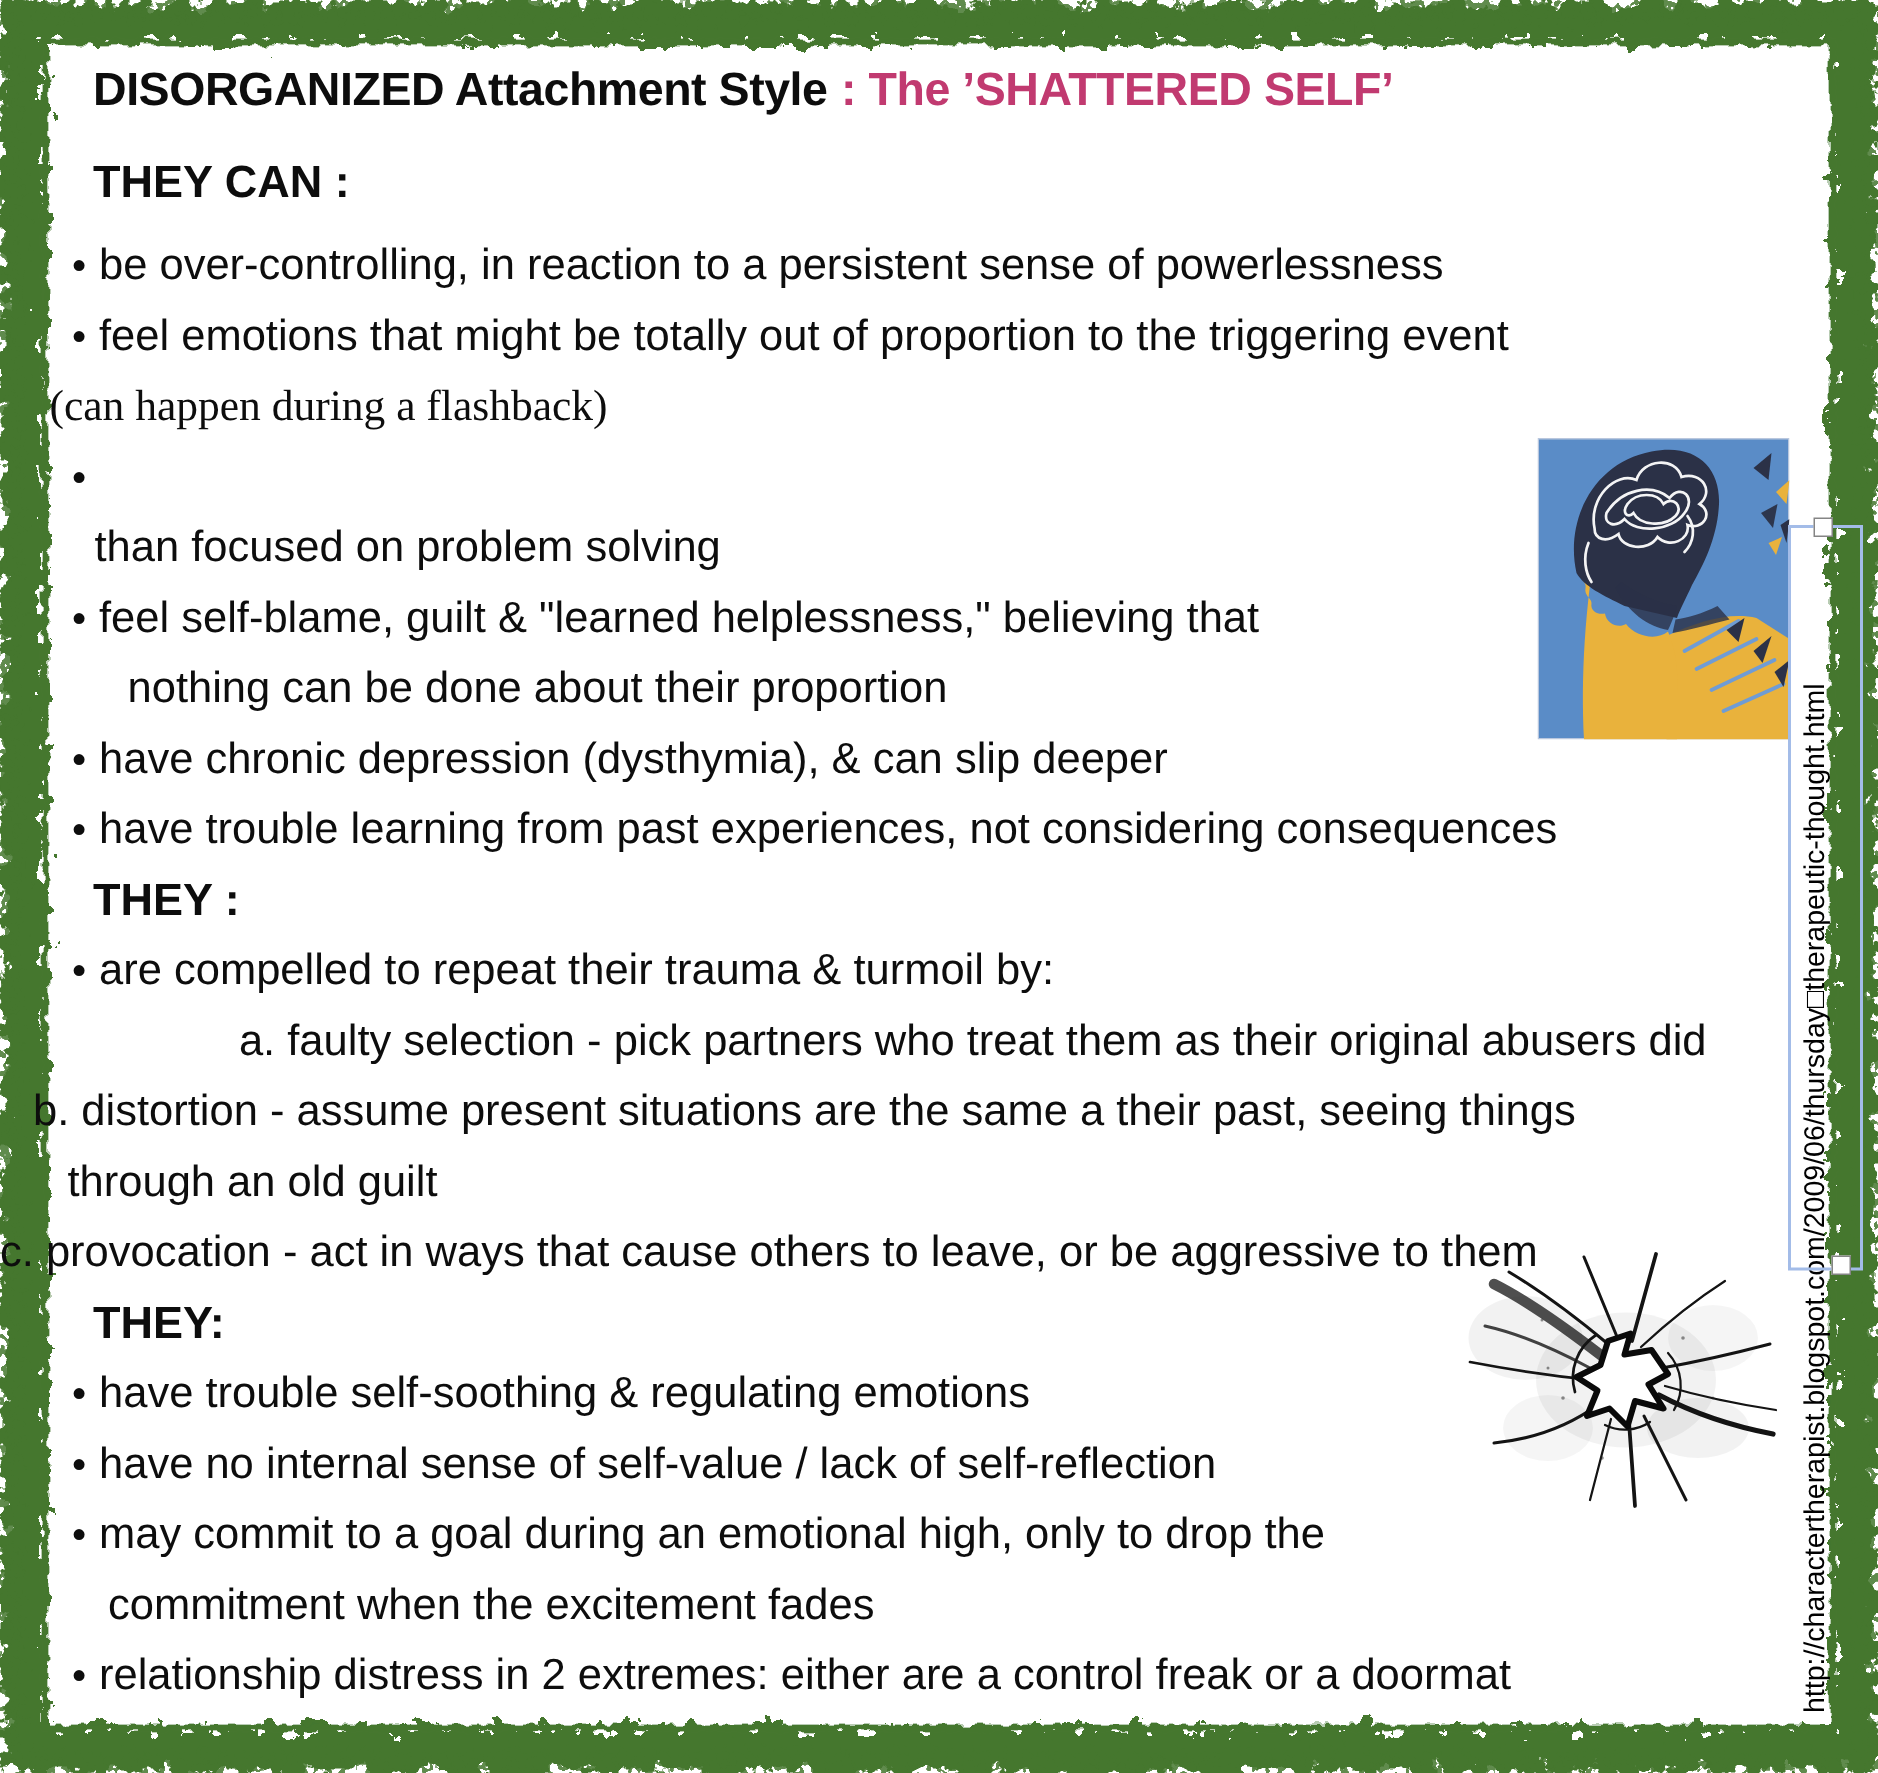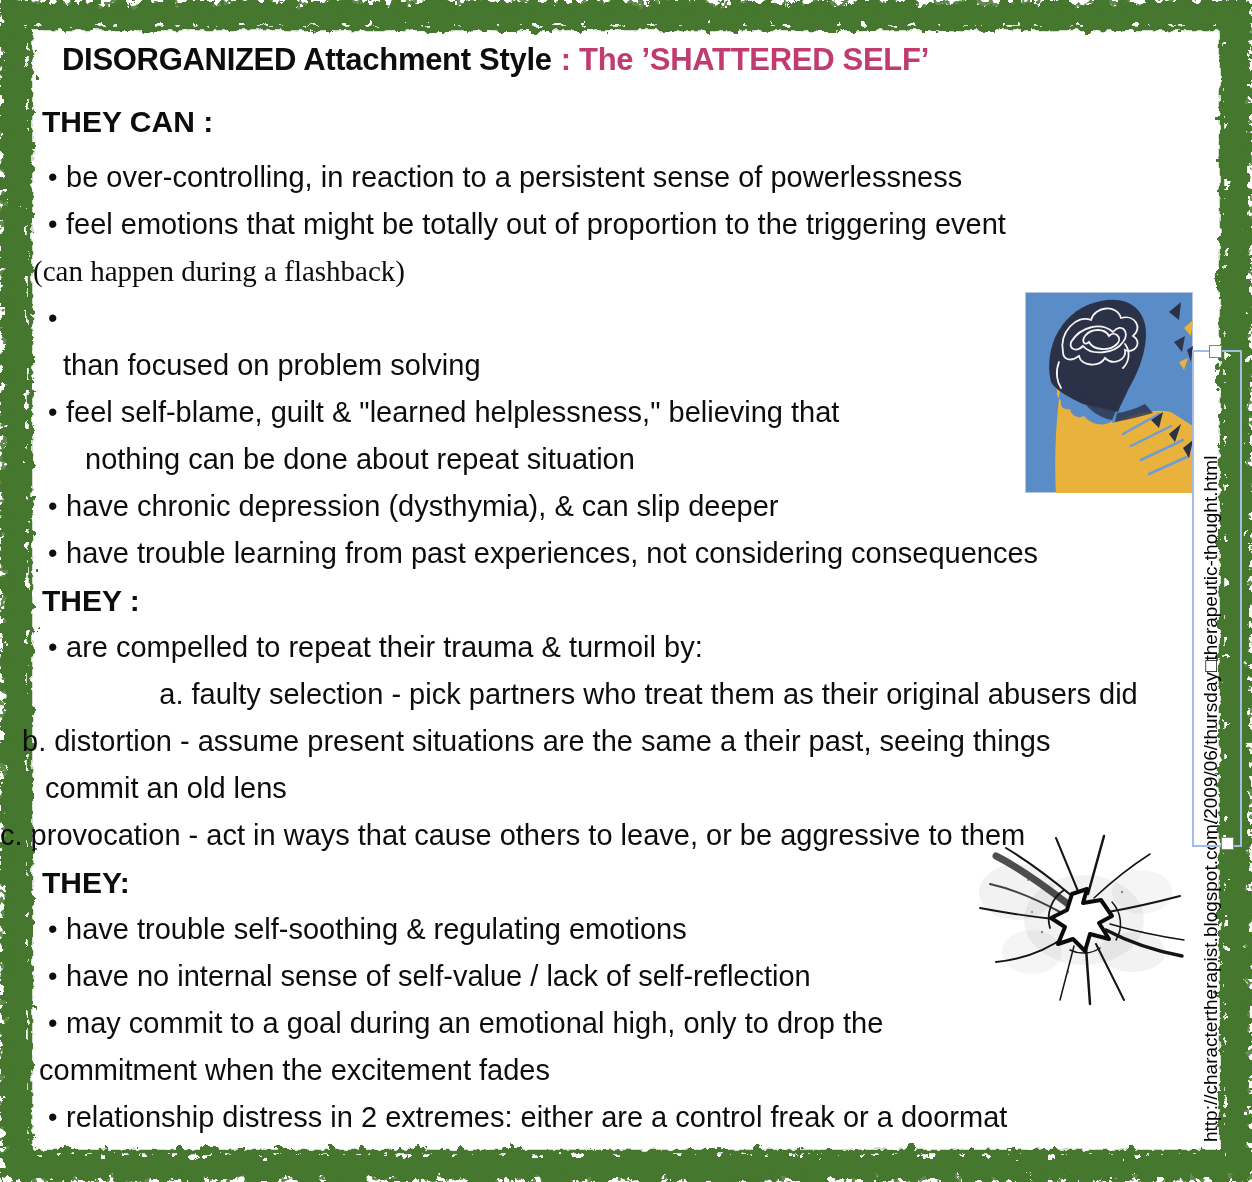--- a/index.html
+++ b/index.html
@@ -7,21 +7,21 @@
     width:1252px;height:1182px;position:relative;background:#ffffff;
     font-family:"Liberation Sans",sans-serif;overflow:hidden;color:#0d0d0d;
     --accent:#c13a70;--green:#45772e;
   }
   .frame-svg{position:absolute;left:0;top:0;z-index:1;pointer-events:none;}
   .title{position:absolute;left:62px;top:42px;z-index:4;font-size:31px;font-weight:bold;
     letter-spacing:-0.3px;white-space:nowrap;}
   .title .accent{color:var(--accent);margin-left:9px;}
   .content{position:absolute;left:0;top:96px;width:1252px;z-index:3;}
   .line{height:47px;line-height:47px;font-size:29px;position:relative;white-space:nowrap;}
-  .line--heading{font-weight:bold;font-size:30px;padding-left:42px;}
+  .line--heading{font-weight:bold;font-size:30px;padding-left:62px;}
   .line--heading-first{height:58px;line-height:52px;}
   .line--bullet{padding-left:66px;}
   .dot{position:absolute;left:48px;top:0;font-size:27px;}
   .head-img{position:absolute;left:1025px;top:292px;width:168px;height:201px;z-index:2;}
   .glass-img{position:absolute;left:972px;top:832px;width:218px;height:175px;z-index:2;}
   .url-vertical{
     position:absolute;left:1198px;top:1142px;width:780px;height:26px;
     transform:rotate(-90deg);transform-origin:0 0;
     font-size:19px;line-height:26px;color:#000;z-index:5;white-space:nowrap;
   }
@@ -59,34 +59,34 @@
 </div>
 
 <div class="content">
     <div class="line line--heading line--heading-first"><span>THEY CAN :</span></div>
     <div class="line line--bullet"><span class="dot">•</span><span>be over-controlling, in reaction to a persistent sense of powerlessness</span></div>
     <div class="line line--bullet"><span class="dot">•</span><span>feel emotions that might be totally out of proportion to the triggering event</span></div>
     <div class="line line--cont" style="padding-left: 33px; font-family: Liberation Serif, serif;"><span>(can happen during a flashback)</span></div>
     <div class="line line--bullet"><span class="dot">•</span></div>
     <div class="line line--cont" style="padding-left: 63px;"><span>than focused on problem solving</span></div>
     <div class="line line--bullet"><span class="dot">•</span><span>feel self-blame, guilt &amp; "learned helplessness," believing that</span></div>
-    <div class="line line--cont" style="padding-left: 85px;"><span>nothing can be done about repeat situation</span></div>
+    <div class="line line--cont" style="padding-left: 85px;"><span>nothing can be done about their proportion</span></div>
     <div class="line line--bullet"><span class="dot">•</span><span>have chronic depression (dysthymia), &amp; can slip deeper</span></div>
     <div class="line line--bullet"><span class="dot">•</span><span>have trouble learning from past experiences, not considering consequences</span></div>
     <div class="line line--heading"><span>THEY :</span></div>
     <div class="line line--bullet"><span class="dot">•</span><span>are compelled to repeat their trauma &amp; turmoil by:</span></div>
     <div class="line line--cont" style="padding-left: 45px; text-align: center;"><span>a. faulty selection - pick partners who treat them as their original abusers did</span></div>
     <div class="line line--cont" style="padding-left: 22px;"><span>b. distortion - assume present situations are the same a their past, seeing things</span></div>
-    <div class="line line--cont" style="padding-left: 45px;"><span>commit an old lens</span></div>
+    <div class="line line--cont" style="padding-left: 45px;"><span>through an old guilt</span></div>
     <div class="line line--cont" style=""><span>c. provocation - act in ways that cause others to leave, or be aggressive to them</span></div>
     <div class="line line--heading"><span>THEY:</span></div>
     <div class="line line--bullet"><span class="dot">•</span><span>have trouble self-soothing &amp; regulating emotions</span></div>
     <div class="line line--bullet"><span class="dot">•</span><span>have no internal sense of self-value / lack of self-reflection</span></div>
     <div class="line line--bullet"><span class="dot">•</span><span>may commit to a goal during an emotional high, only to drop the</span></div>
-    <div class="line line--cont" style="padding-left: 39px;"><span>commitment when the excitement fades</span></div>
+    <div class="line line--cont" style="padding-left: 72px;"><span>commitment when the excitement fades</span></div>
     <div class="line line--bullet"><span class="dot">•</span><span>relationship distress in 2 extremes: either are a control freak or a doormat</span></div>
   </div>
 
 <svg class="head-img" viewBox="0 0 168 201">
   <rect x="0.5" y="0.5" width="167" height="200" fill="#5a8cc7" stroke="#b9c7de" stroke-width="1"></rect>
 
   <path d="M86,132 C108,122 128,116 146,120 L168,134 V201 H86 Z" fill="#e9b23c"></path>
 
   <path d="M41,58 C36,70 31,82 29,90 C28,95 33,96 32,100 C31,105 36,107 36,110 C35,116 41,118 45,117 C46,124 54,127 59,124 C66,133 80,135 87,129 C92,140 94,155 93,170 L93,201 H31 C29,160 31,115 41,58 Z" fill="#e9b23c"></path>
 

